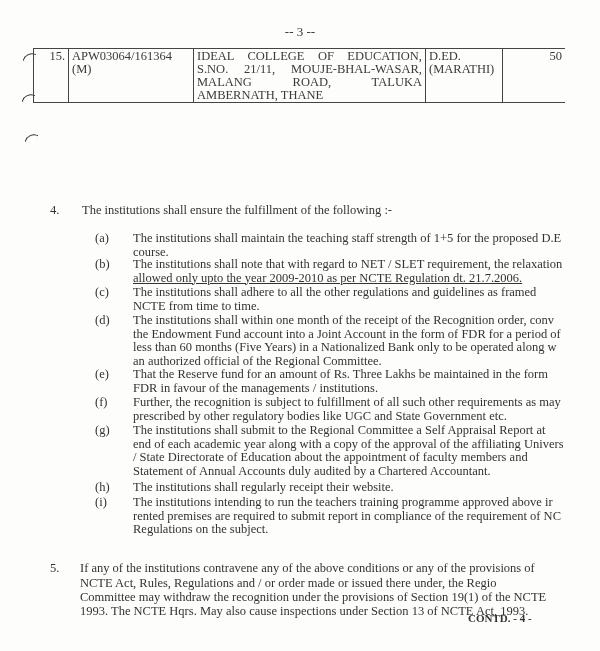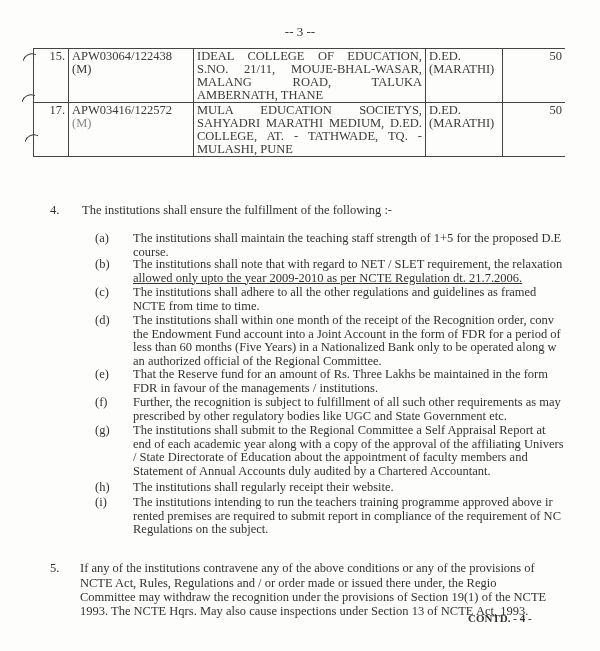--- a/index.html
+++ b/index.html
@@ -40,29 +40,22 @@
 <div class="page-num">-- 3 --</div>
 
 <span class="tick" style="top:52px;left:24px;"></span>
 <span class="tick" style="top:93px;left:23px;"></span>
 <span class="tick" style="top:133px;left:26px;"></span>
 
 <table class="inst">
   <tbody>
       <tr class="r1">
     <td class="sn">15.</td>
-    <td class="ref"><span>APW03064/122438</span><br><span>(M)</span></td>
+    <td class="ref"><span>APW03064/161364</span><br><span>(M)</span></td>
     <td class="addr">IDEAL COLLEGE OF EDUCATION, S.NO. 21/11, MOUJE-BHAL-WASAR, MALANG ROAD, TALUKA AMBERNATH, THANE</td>
-    <td class="course"><span>D.ED.</span><br><span>(MARATHI)</span></td>
-    <td class="intake">50</td>
-  </tr>
-  <tr class="r3">
-    <td class="sn">17.</td>
-    <td class="ref"><span>APW03416/122572</span><br><span style="color:#888">(M)</span></td>
-    <td class="addr">MULA EDUCATION SOCIETYS, SAHYADRI MARATHI MEDIUM, D.ED. COLLEGE, AT. - TATHWADE, TQ. - MULASHI, PUNE</td>
     <td class="course"><span>D.ED.</span><br><span>(MARATHI)</span></td>
     <td class="intake">50</td>
   </tr>
 </tbody>
   </table>
 
 <div class="pt" style="top:204px;left:50px;">4.</div>
 <div class="pt sec-txt" style="top:204px;left:82px;">The institutions shall ensure the fulfillment of the following :-</div>
 
 <div id="items">

